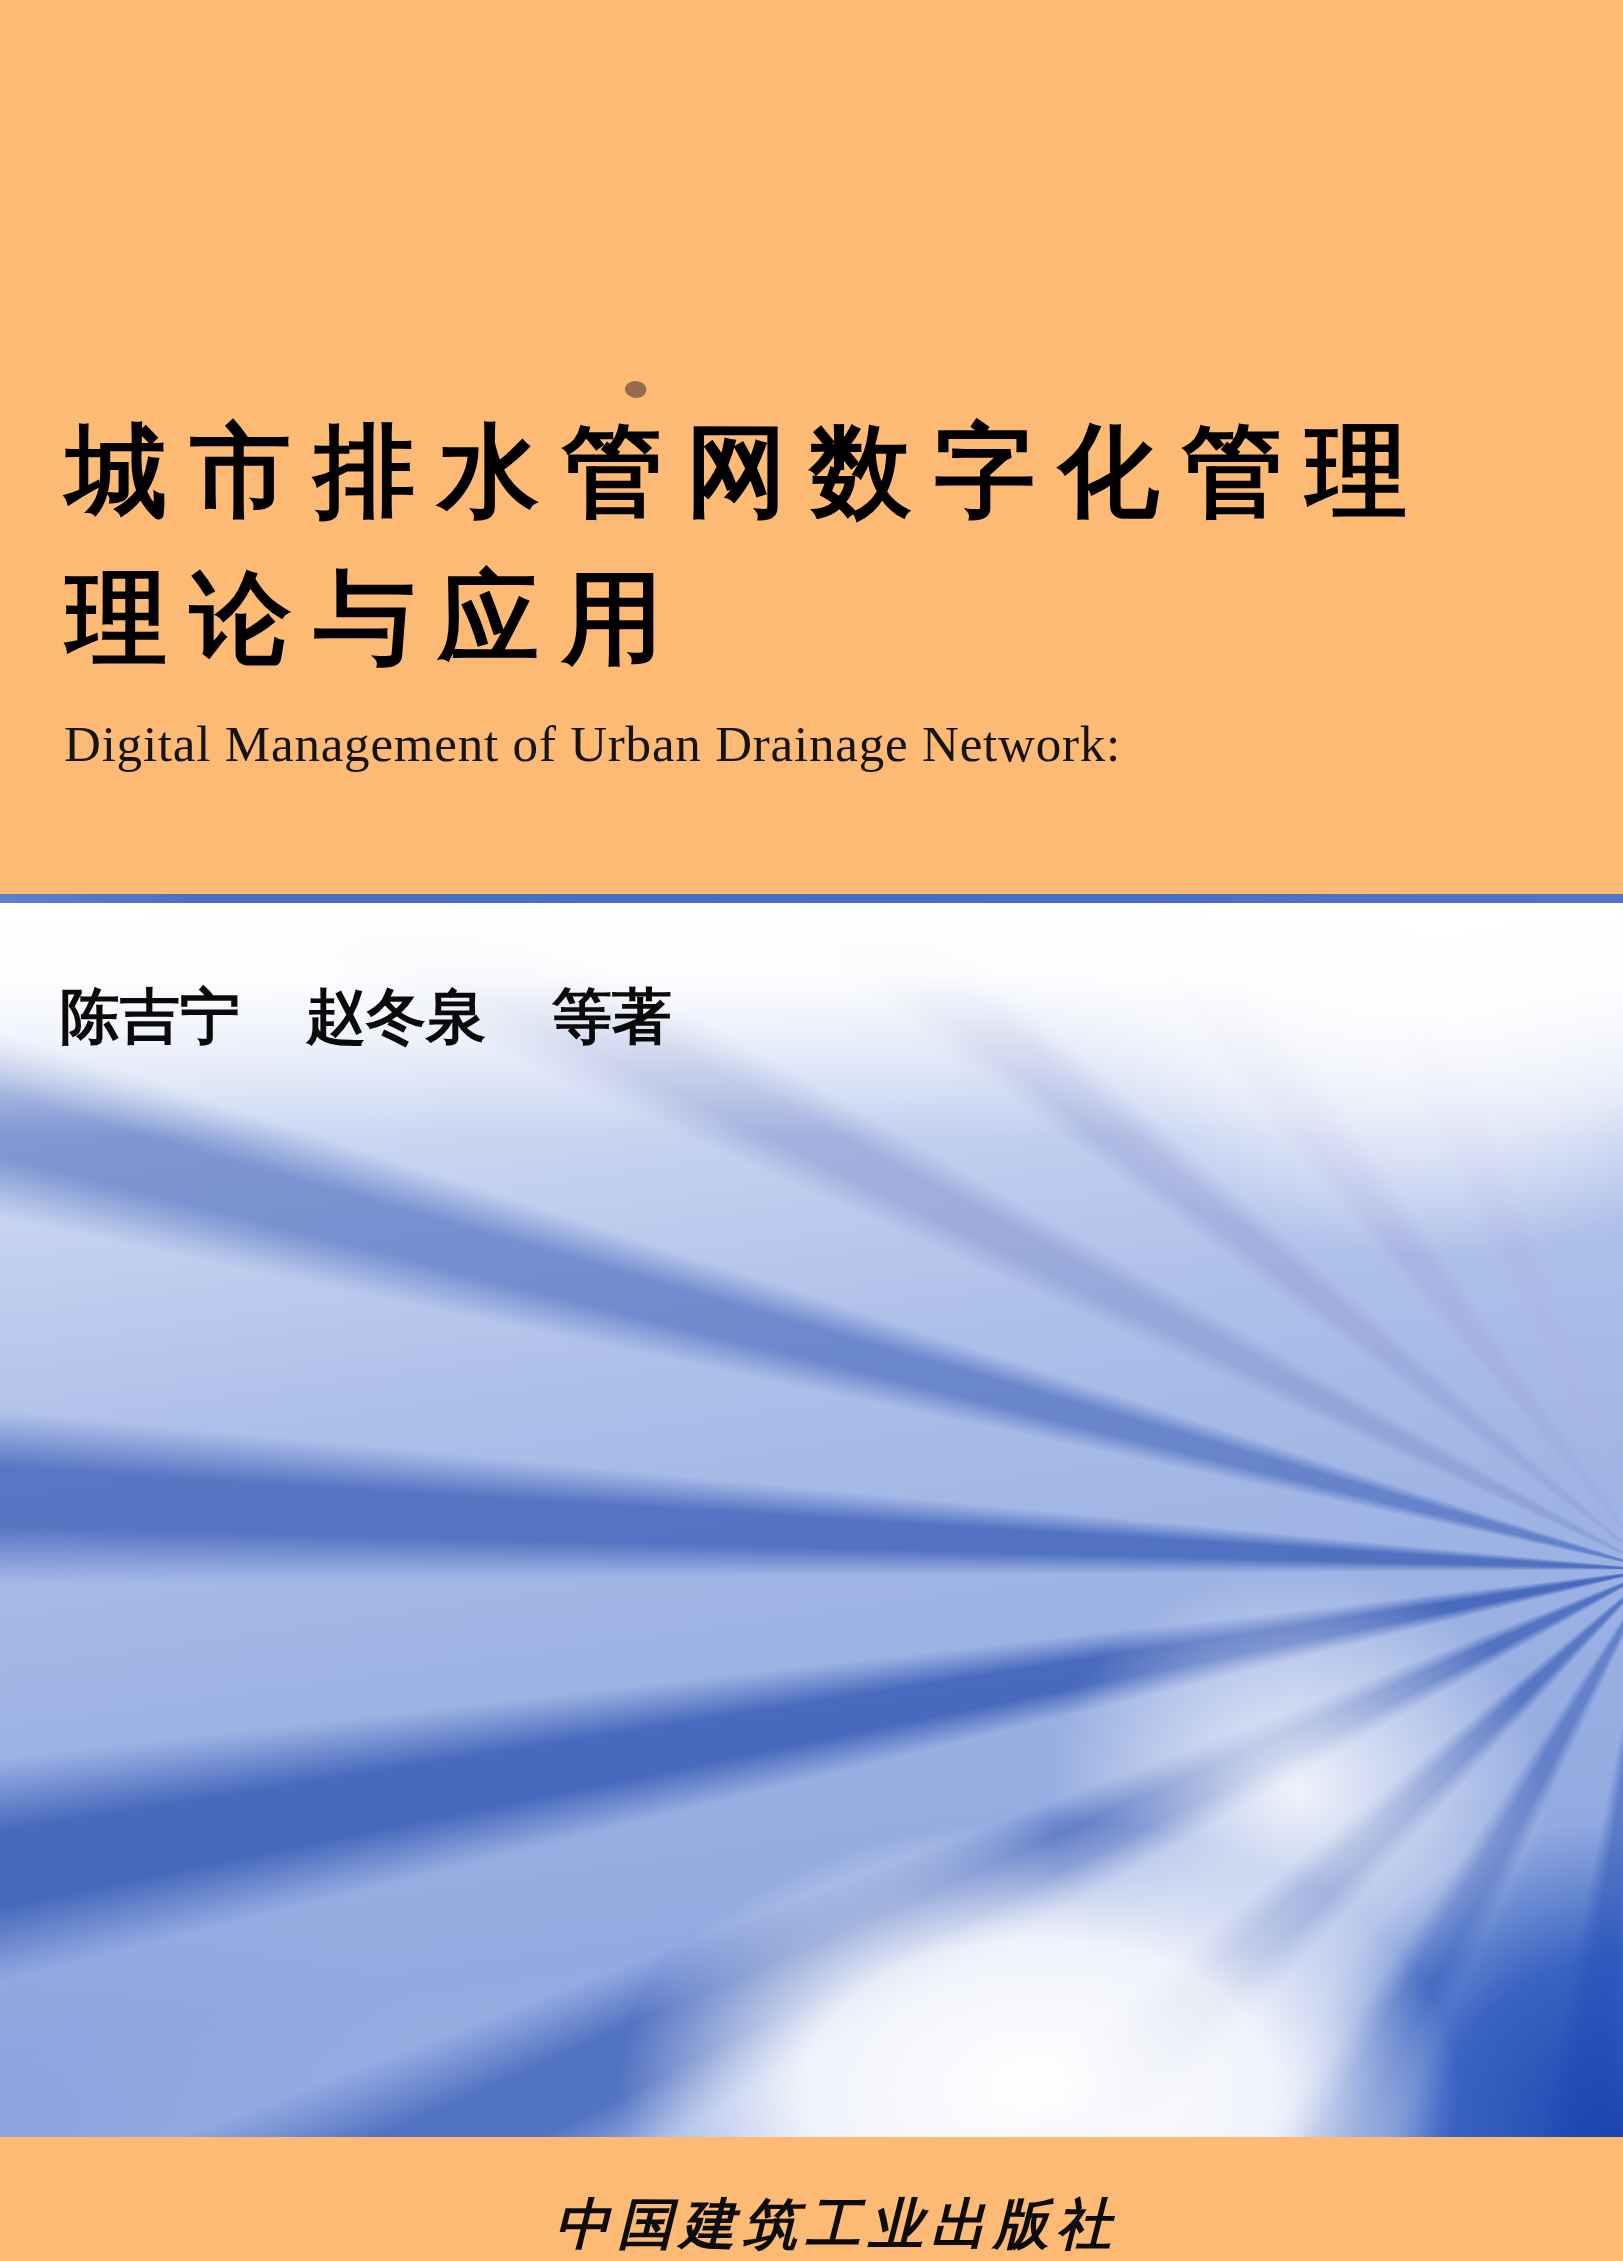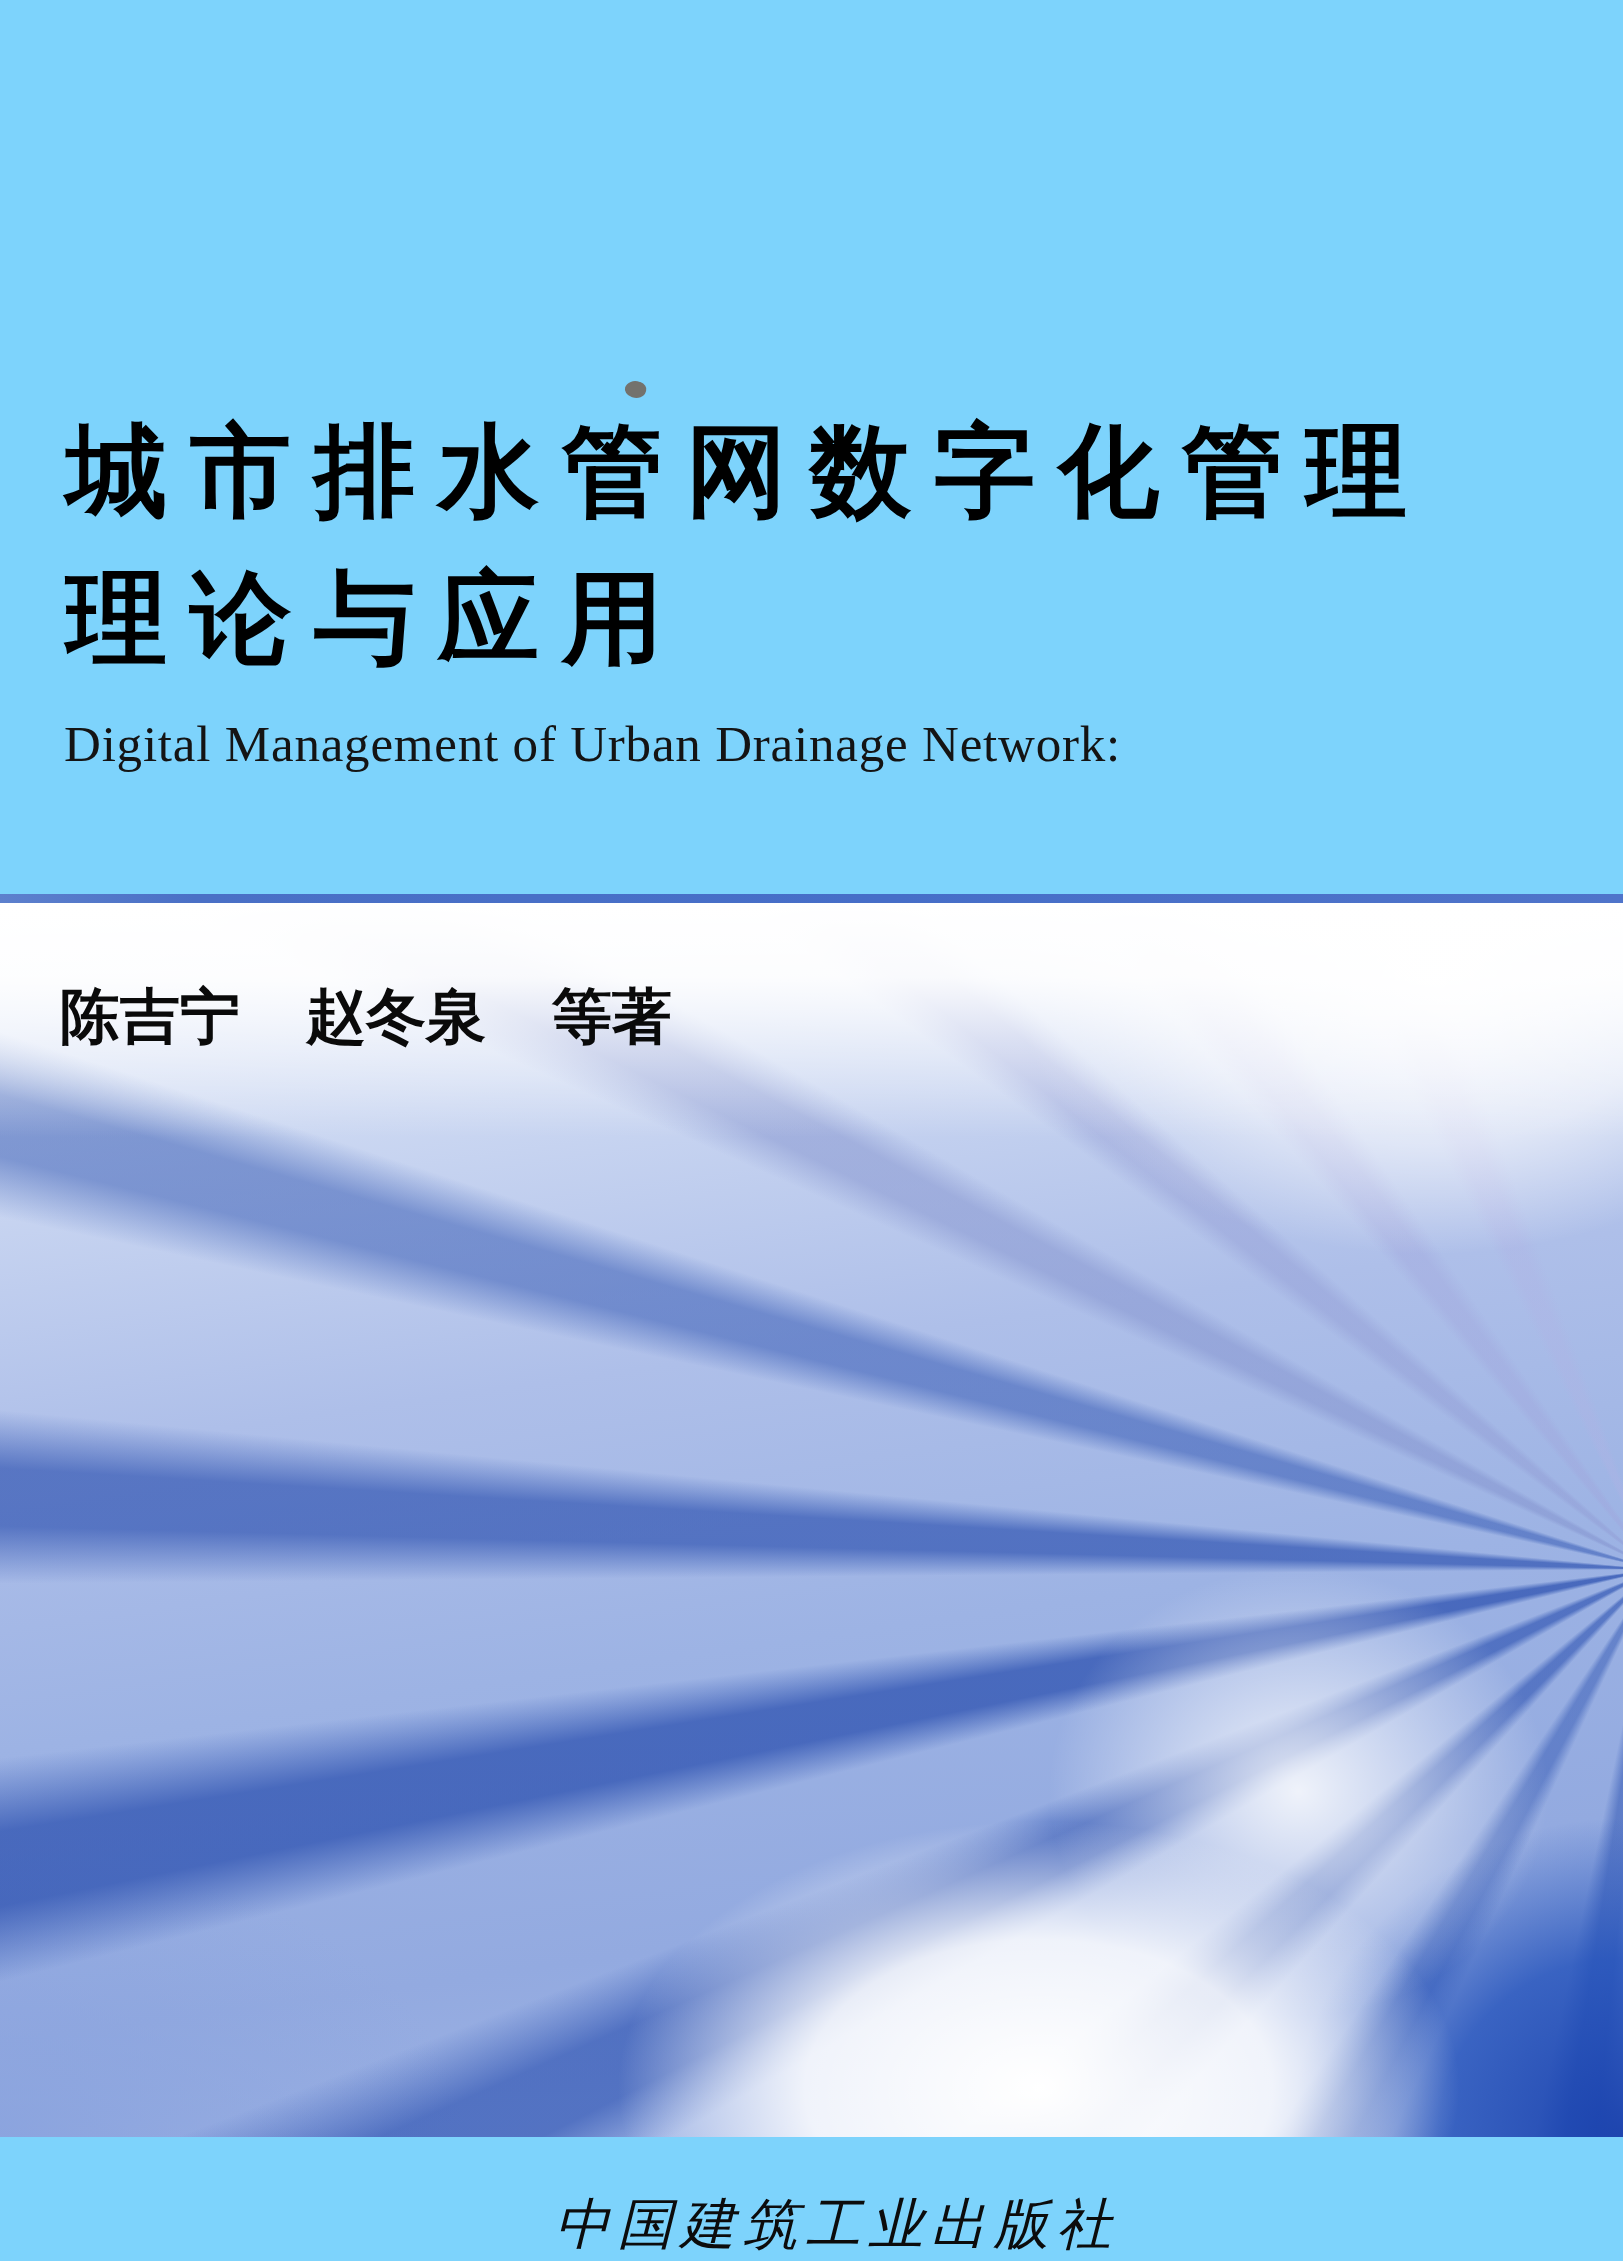--- a/index.html
+++ b/index.html
@@ -5,21 +5,21 @@
   html, body { margin: 0; padding: 0; }
   body {
     width: 1623px; height: 2261px;
     background: #ffffff;
     font-family: "Liberation Sans", sans-serif;
     position: relative;
     overflow: hidden;
   }
   .page {
     position: absolute; inset: 0;
-    background: #7dd3fc;
+    background: #fdba74;
   }
 
   
   .title-line {
     position: absolute;
     left: 66px;
     color: #000;
     font-family: "Liberation Sans", "DejaVu Sans", sans-serif;
     font-weight: 900;
     font-size: 101px;
@@ -122,21 +122,21 @@
   .authors .name { margin-right: 51px; }
 
   
   .publisher {
     position: absolute;
     left: 0; right: 0; top: 2188px;
     text-align: center;
     text-indent: 51px;
     color: #0c0c0c;
     font-family: "DejaVu Serif", "Liberation Serif", serif;
-    font-weight: 400;
+    font-weight: 700;
     font-style: italic;
     font-size: 55px;
     letter-spacing: 7.7px;
     white-space: nowrap;
   }
 </style>
 </head>
 <body>
 
 <div class="page">

